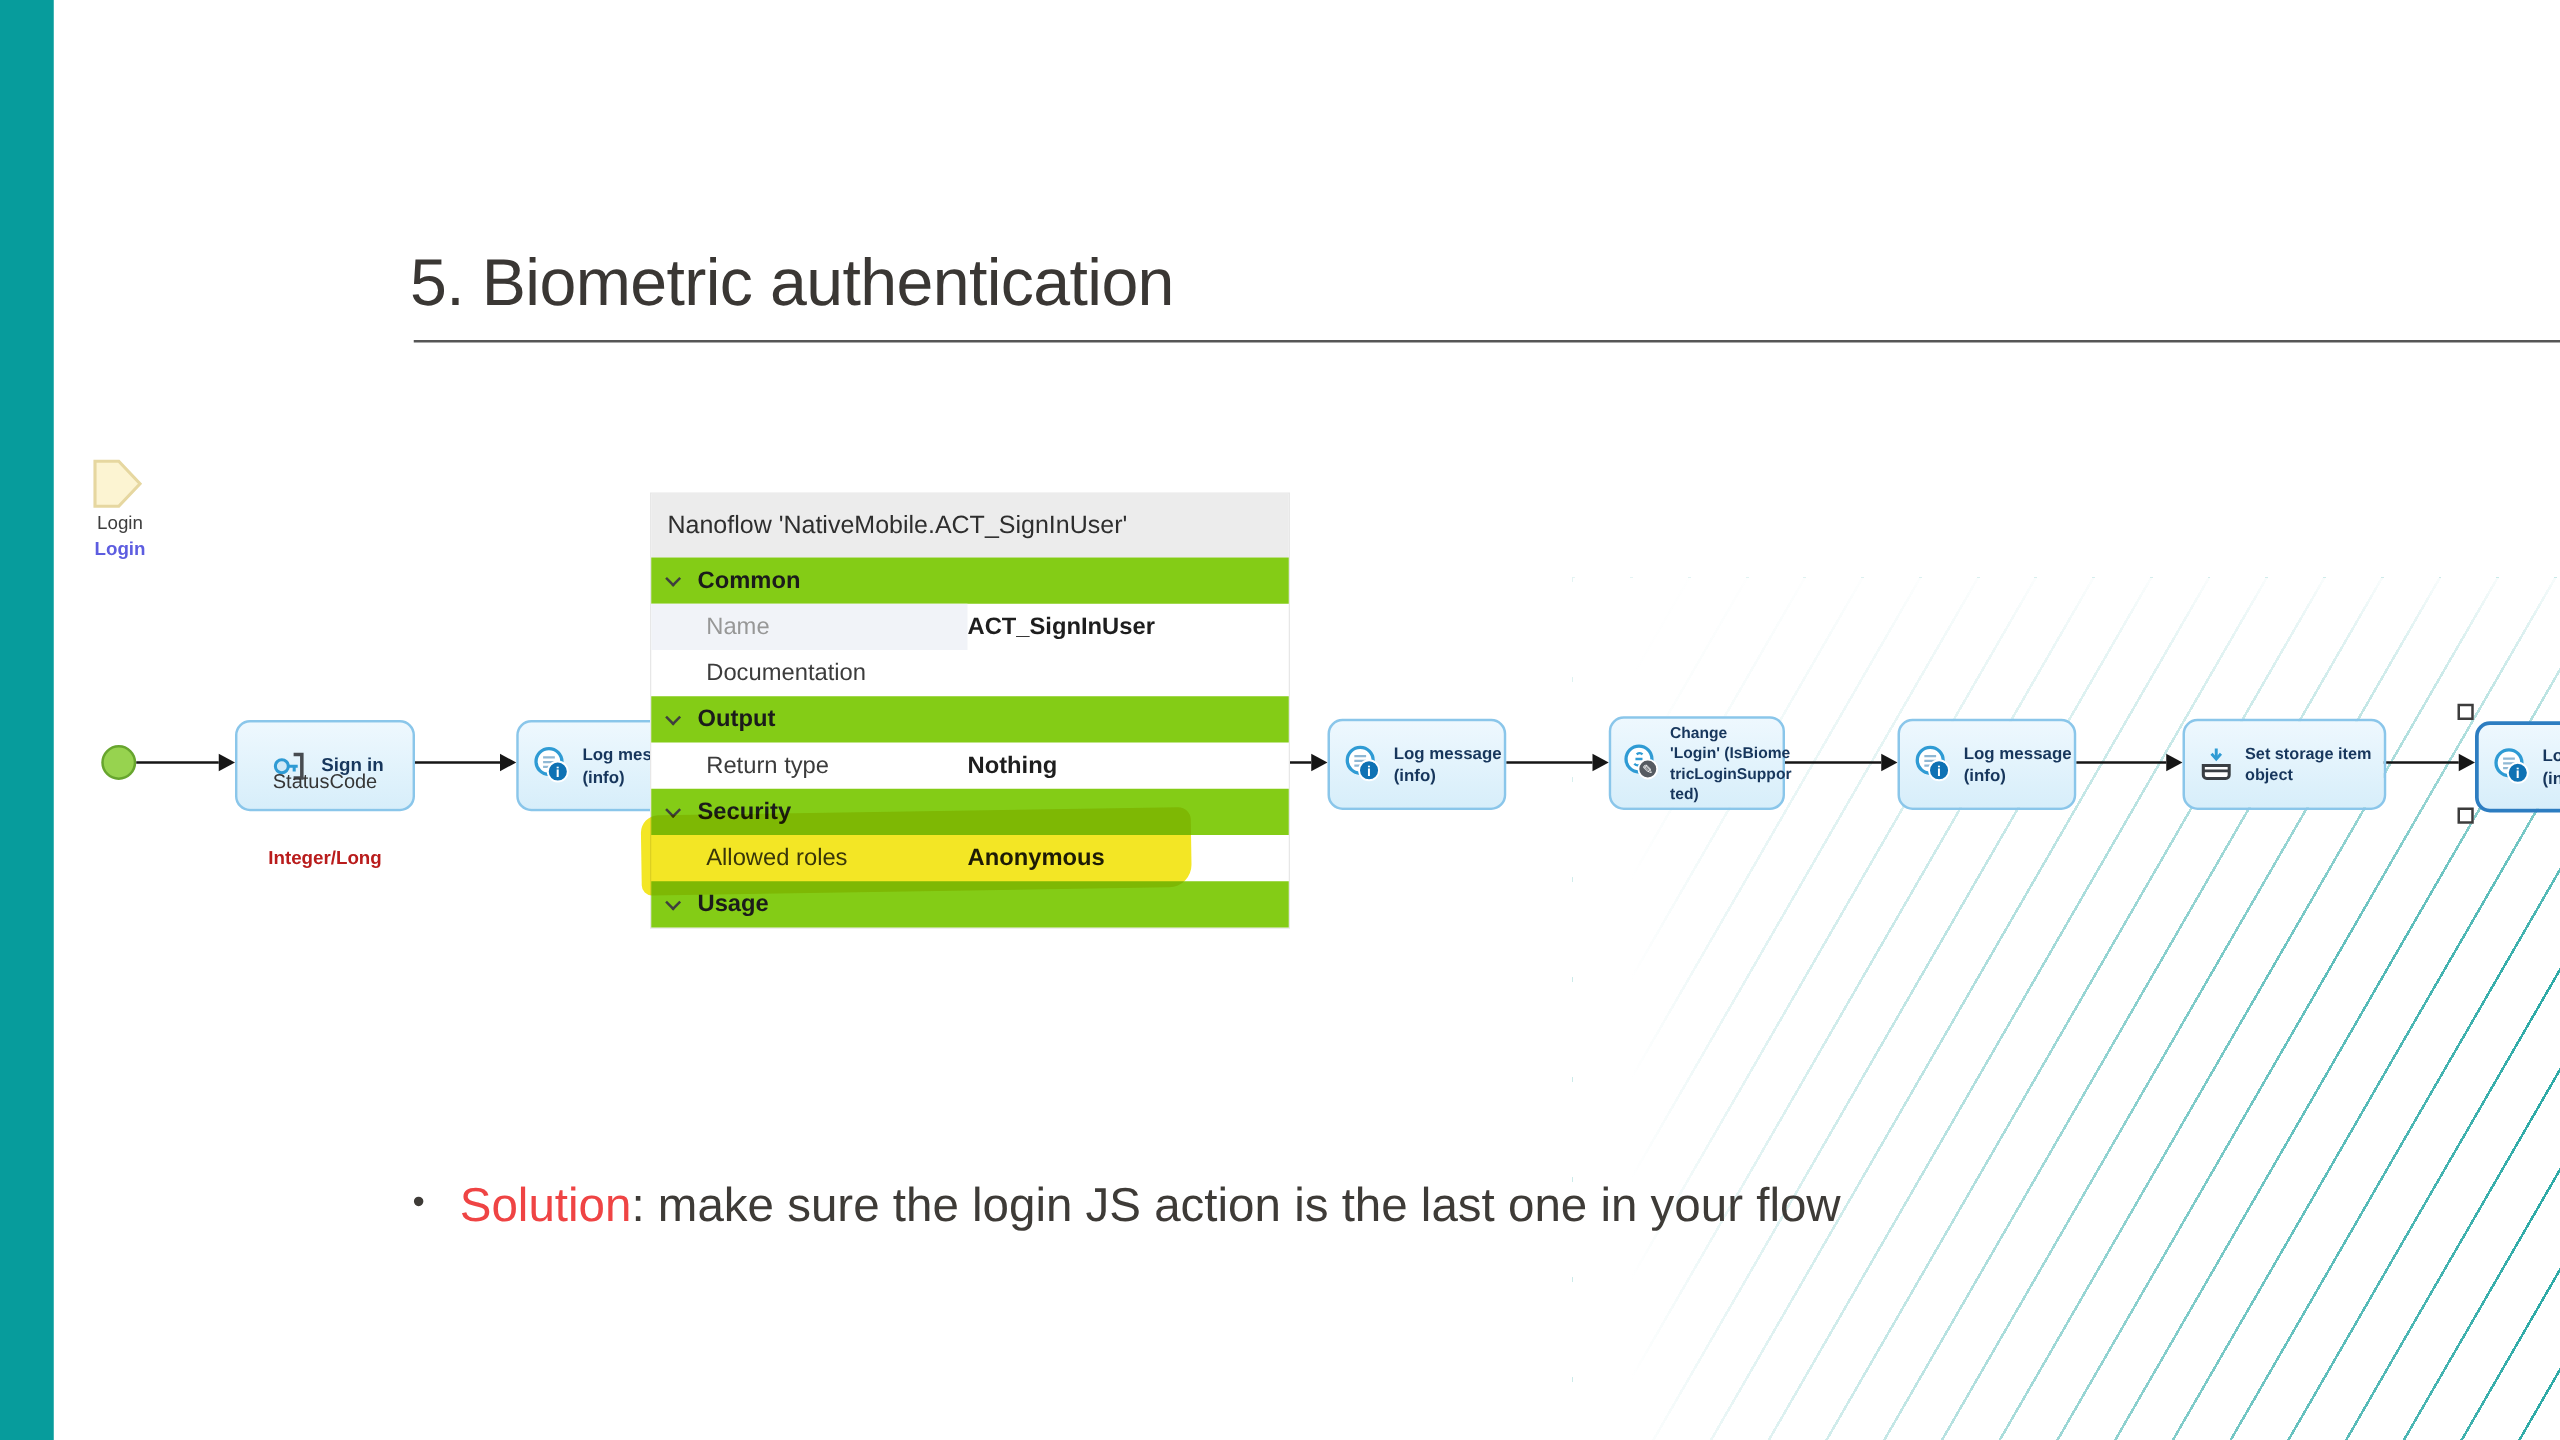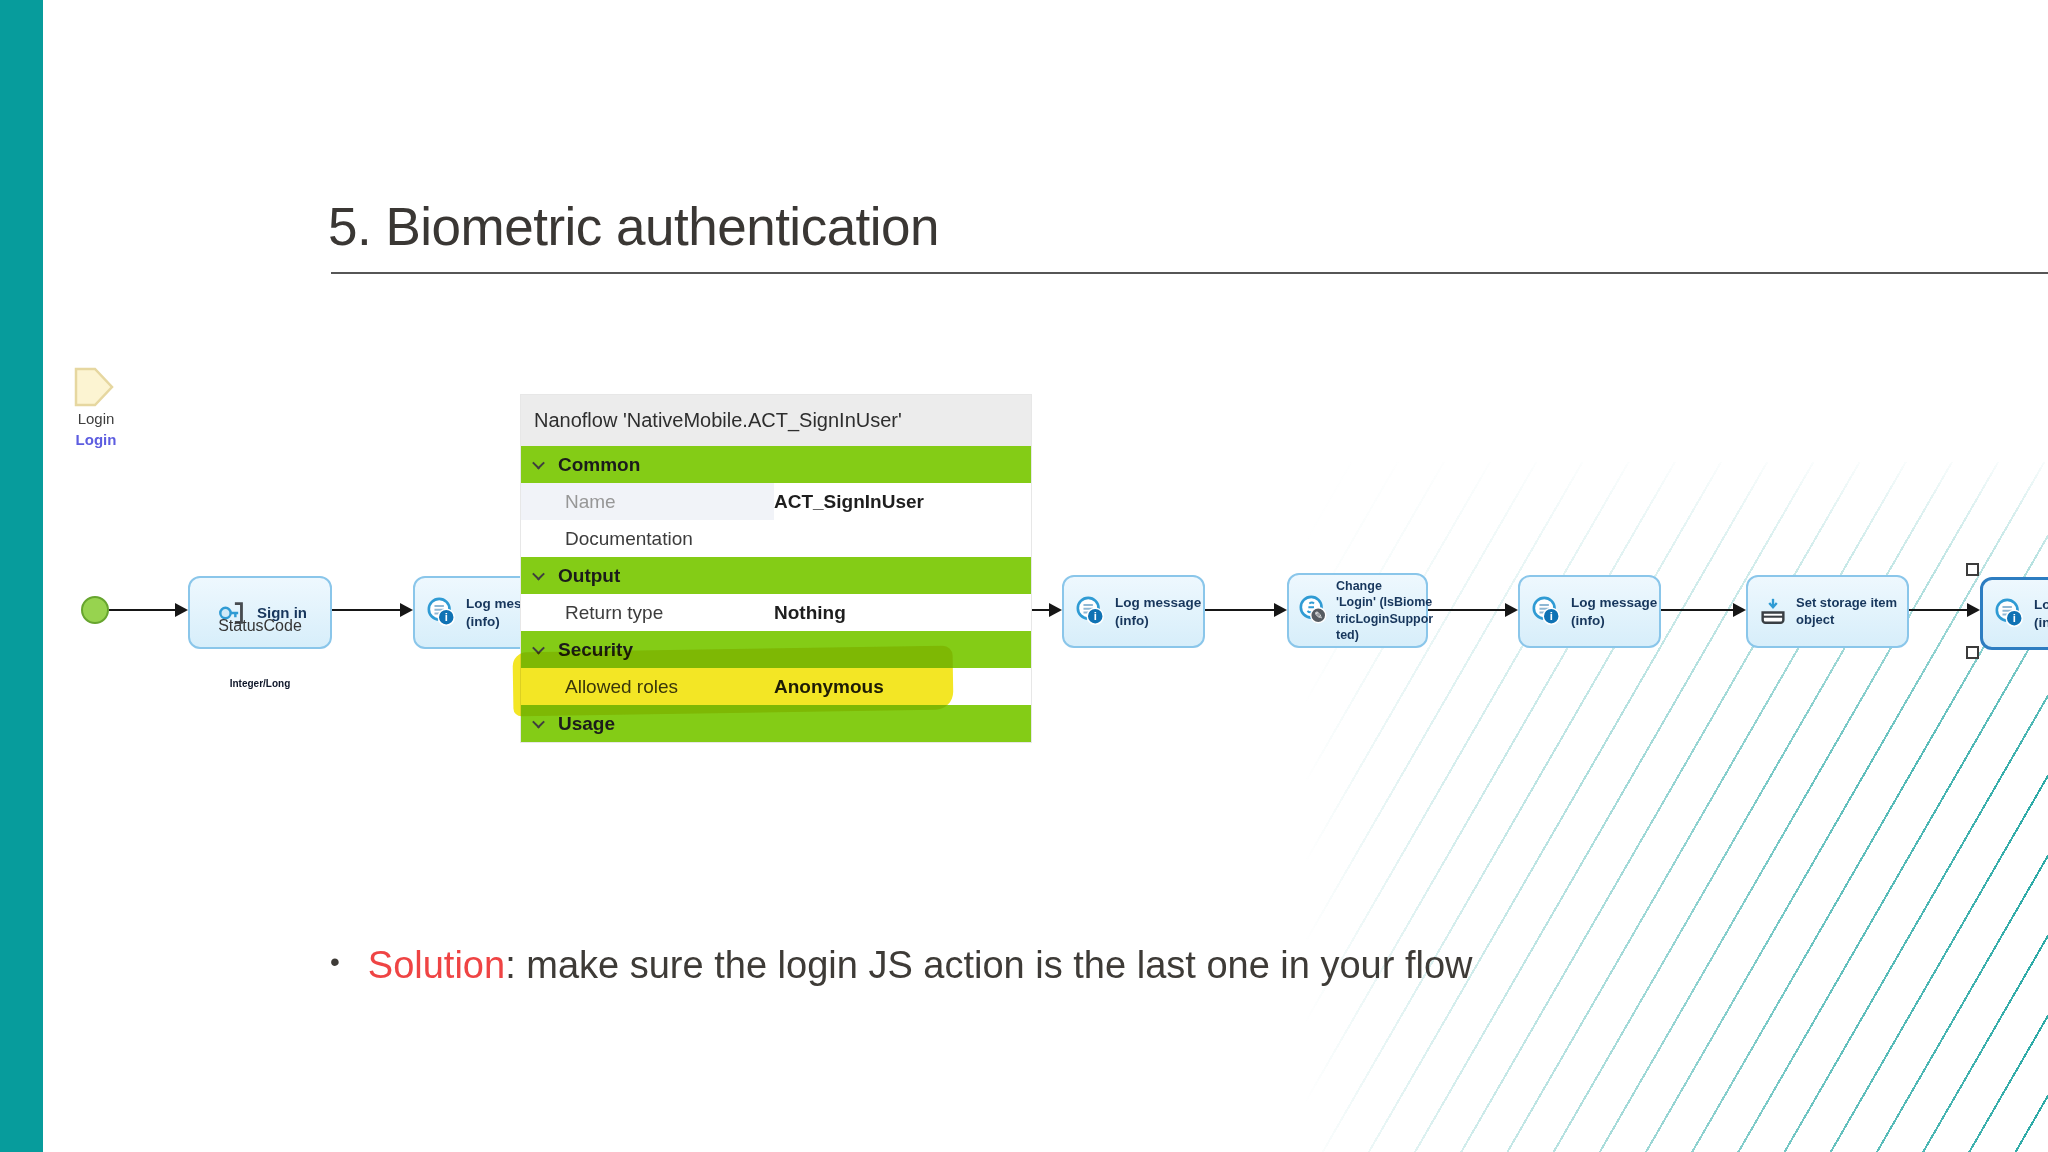--- a/index.html
+++ b/index.html
@@ -39,21 +39,21 @@
     position:absolute; background:linear-gradient(#eef8fe,#d7eefa);
     border:2px solid #8ac6ea; border-radius:12px;
     display:flex; align-items:center; gap:8px; padding-left:11px;
     color:#17365c; font-size:13.5px; font-weight:600; line-height:1.3;
   }
   .box.selected { border:3px solid #2d7dc1; }
   .box-text { display:flex; flex-direction:column; }
   .box-icon { flex:0 0 auto; display:flex; }
   .signin-label { font-size:15px; font-weight:600; color:#17365c; }
   .out-name { position:absolute; left:188px; top:617px; width:144px; text-align:center; font-size:16px; color:#363636; }
-  .out-type { position:absolute; left:188px; top:678px; width:144px; text-align:center; font-size:10px; font-weight:bold; color:#0f172a; }
+  .out-type { position:absolute; left:188px; top:678px; width:144px; text-align:center; font-size:15px; font-weight:bold; color:#b91c1c; }
   .change-text { font-size:12.5px; line-height:1.3; font-weight:600; }
 
   
   .panel { position:absolute; left:520px; top:382px; width:512px; background:#fff; border:1px solid #e7e7e7;margin-top:12px; }
   .panel-header {
     height:51px; background:#ececec; display:flex; align-items:center;
     padding-left:13px; font-size:20px; color:#2e2e2e;
   }
   .prow { height:37px; display:flex; align-items:center; font-size:19px; }
   .prow.section { background:#84cc16; font-weight:bold; color:#1b1b1b; }

